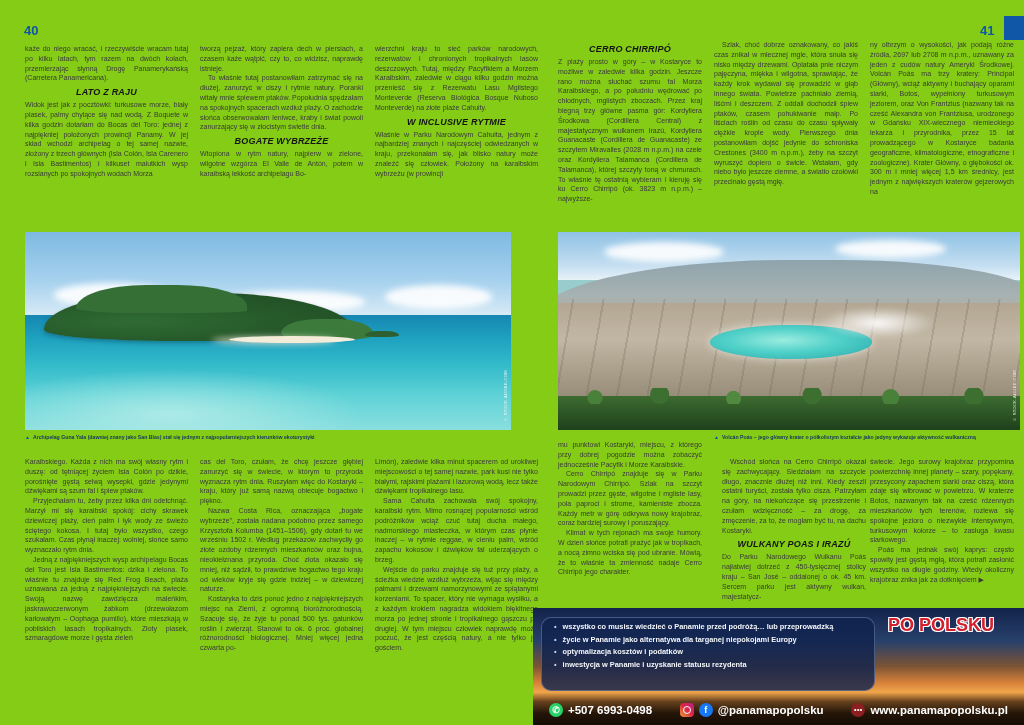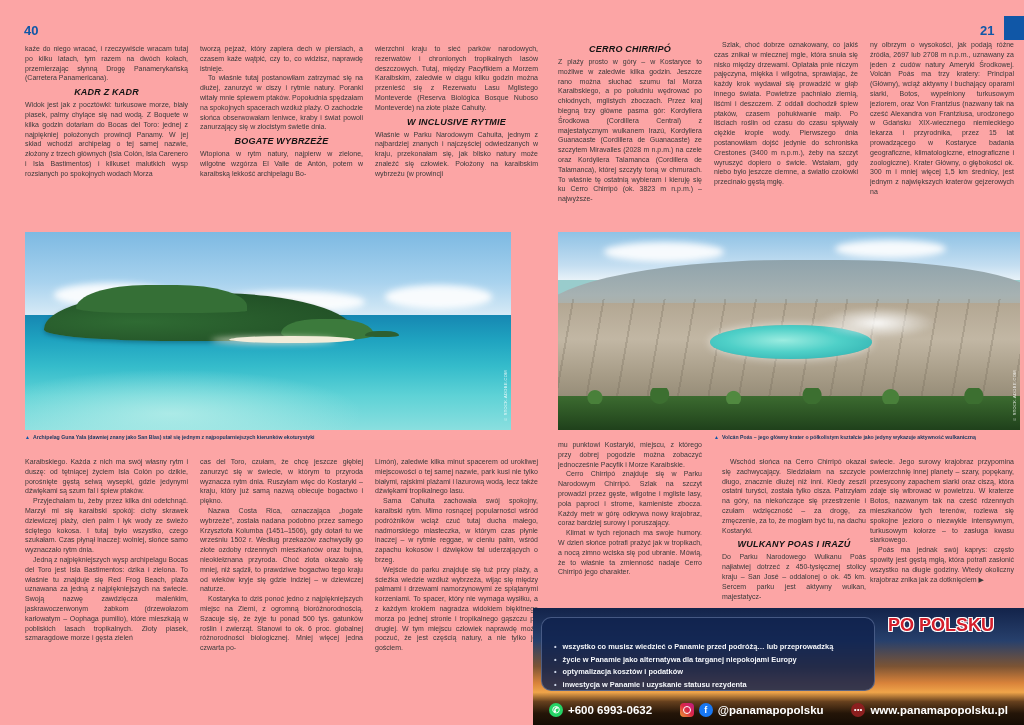--- a/index.html
+++ b/index.html
@@ -1,16 +1,16 @@
 <!DOCTYPE html>
 <html><head>
 <meta charset="utf-8">
 <style>
   html,body{margin:0;padding:0;background:#e8e8e8;}
-  .spread{position:relative;width:1024px;height:725px;background:#fca5a5;overflow:hidden;
+  .spread{position:relative;width:1024px;height:725px;background:#84cc16;overflow:hidden;
           font-family:"Liberation Sans",sans-serif;}
 
   
   .pnum{position:absolute;top:19px;font:700 13px/24px "Liberation Sans",sans-serif;color:#1057a7;}
   .section-bar{position:absolute;left:45px;top:16px;width:208px;height:24px;background:#1057a7;
                color:#fff;font:700 10.5px/24px "Liberation Sans",sans-serif;padding-left:10px;
                letter-spacing:.4px;box-sizing:border-box;}
   .section-bar-right{position:absolute;left:1004px;top:16px;width:20px;height:24px;background:#1057a7;}
 
   
@@ -72,21 +72,21 @@
                      radial-gradient(circle at 38% 65%,#518940 0 7px,transparent 8px),
                      radial-gradient(circle at 55% 45%,#3c6f30 0 9px,transparent 10px),
                      radial-gradient(circle at 72% 60%,#49803a 0 8px,transparent 9px),
                      radial-gradient(circle at 90% 50%,#3c6f30 0 9px,transparent 10px);}
 
   
   .ad{position:absolute;left:533px;top:608px;width:491px;height:117px;overflow:hidden;
       background:linear-gradient(180deg,#13234a 0%,#27406c 28%,#7c5434 50%,#d8823a 64%,#f0a54a 72%,#66401e 80%,#241508 90%,#150c04 100%);}
   .ad-box{position:absolute;left:8px;top:9px;width:334px;height:74px;box-sizing:border-box;
       background:rgba(16,34,78,.82);border:1px solid rgba(150,170,210,.4);border-radius:10px;
-      padding:23px 10px;}
+      padding:3px 10px;}
   .ad-box ul{margin:0;padding:0;list-style:none;}
   .ad-box li{font:600 7.4px/12.6px "Liberation Sans",sans-serif;color:#f4f6fa;white-space:nowrap;overflow:hidden;}
   .ad-box li:before{content:"•";color:#cfd8ea;margin:0 6px 0 2px;}
   .ad-logo{position:absolute;right:8px;top:8px;width:150px;text-align:center;}
   .ad-logo .l1{position:relative;font:900 27px/25px "Liberation Sans",sans-serif;color:#1b2d70;letter-spacing:-1px;
       text-shadow:-1px -1px 0 #fff,1px -1px 0 #fff,-1px 1px 0 #fff,1px 1px 0 #fff;}
   .ad-logo .star{position:absolute;left:36px;top:5px;font-size:10px;color:#fff;text-shadow:none;}
   .ad-logo .l2{font:900 18px/19px "Liberation Sans",sans-serif;color:#d41f2c;letter-spacing:0;
       text-shadow:-1px -1px 0 #fff,1px -1px 0 #fff,-1px 1px 0 #fff,1px 1px 0 #fff;text-align:center;}
   .ad-contact{position:absolute;left:0;right:0;bottom:3px;height:24px;display:flex;align-items:center;
@@ -106,26 +106,26 @@
   .ai-logo .a1{font:900 14px/11px "Liberation Sans",sans-serif;color:#1057a7;letter-spacing:-.5px;}
   .ai-logo .a2{font:700 3.8px/5px "Liberation Sans",sans-serif;color:#1057a7;letter-spacing:.8px;}
   .issue{font:700 9px/10px "Liberation Sans",sans-serif;color:#1057a7;letter-spacing:.6px;}
 </style>
 </head>
 <body>
 
 <div class="spread">
 
   <div class="pnum" style="left:24px;">40</div>
-  <div class="pnum" style="left:980px;">21</div>
+  <div class="pnum" style="left:980px;">41</div>
   <div class="section-bar-right"></div>
 
   <div class="col" style="left:25px;top:44px;width:163px;height:175px;">
       <p>każe do niego wracać, i rzeczywiście wracam tutaj po kilku latach, tym razem na dwóch kołach, przemierzając słynną Drogę Panamerykańską (Carretera Panamericana).</p>
-      <h4>KADR Z KADR</h4>
+      <h4>LATO Z RAJU</h4>
       <p>Widok jest jak z pocztówki: turkusowe morze, biały piasek, palmy chylące się nad wodą. Z Boquete w kilka godzin dotarłam do Bocas del Toro: jednej z najpiękniej położonych prowincji Panamy. W jej skład wchodzi archipelag o tej samej nazwie, złożony z trzech głównych (Isla Colón, Isla Carenero i Isla Bastimentos) i kilkuset malutkich wysp rozsianych po spokojnych wodach Morza</p>
     </div>
   <div class="col" style="left:200px;top:44px;width:163px;height:175px;">
       <p>tworzą pejzaż, który zapiera dech w piersiach, a czasem każe wątpić, czy to, co widzisz, naprawdę istnieje.</p>
       <p class="ind">To właśnie tutaj postanowiłam zatrzymać się na dłużej, zanurzyć w ciszy i rytmie natury. Poranki witały mnie śpiewem ptaków. Popołudnia spędzałam na spokojnych spacerach wzdłuż plaży. O zachodzie słońca obserwowałam leniwce, kraby i świat powoli zanurzający się w złocistym świetle dnia.</p>
       <h4>BOGATE WYBRZEŻE</h4>
       <p>Wtopiona w rytm natury, najpierw w zielone, wilgotne wzgórza El Valle de Antón, potem w karaibską lekkość archipelagu Bo-</p>
     </div>
   <div class="col" style="left:375px;top:44px;width:163px;height:175px;">
       <p>wierzchni kraju to sieć parków narodowych, rezerwatów i chronionych tropikalnych lasów deszczowych. Tutaj, między Pacyfikiem a Morzem Karaibskim, zaledwie w ciągu kilku godzin można przenieść się z Rezerwatu Lasu Mglistego Monteverde (Reserva Biológica Bosque Nuboso Monteverde) na złote plaże Cahuity.</p>
@@ -215,21 +215,21 @@
         <li>optymalizacja kosztów i podatków</li>
         <li>inwestycja w Panamie i uzyskanie statusu rezydenta</li>
       </ul>
     </div>
     <div class="ad-logo">
       <div class="l2">PO POLSKU</div>
     </div>
     <div class="ad-contact">
       <span class="cgroup">
         <span class="cicon wa">✆</span>
-        <span>+600 6993-0632</span>
+        <span>+507 6993-0498</span>
       </span>
       <span class="cgroup">
         <span class="cicon ig">
             <i></i>
           </span>
         <span class="cicon fb">f</span>
         <span>@panamapopolsku</span>
       </span>
       <span class="cgroup">
         <span class="cicon ww">•••</span>

